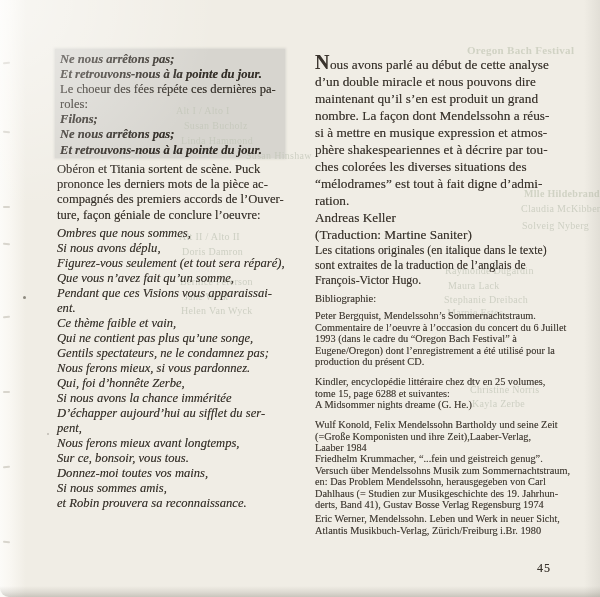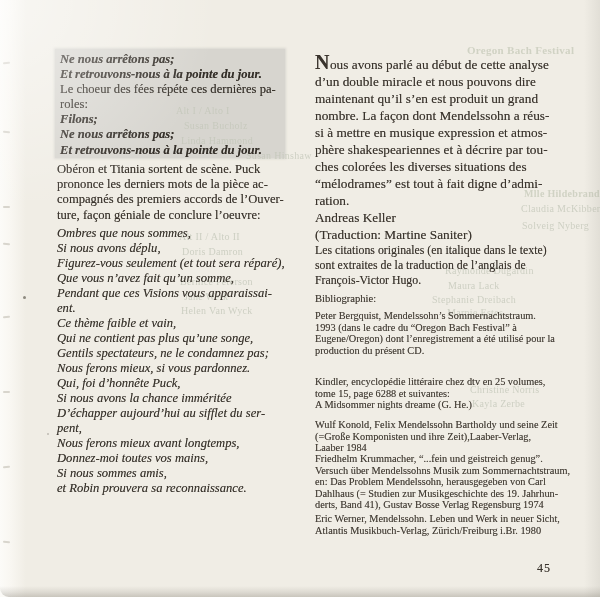--- a/index.html
+++ b/index.html
@@ -90,21 +90,21 @@
     <div class="ghost" style="left:179px;top:231px;">Alt II / Alto II</div>
     <div class="ghost" style="left:182px;top:246px;">Doris Damron</div>
     <div class="ghost" style="left:180px;top:276px;">Bernice Peterson</div>
     <div class="ghost" style="left:184px;top:291px;">Jane Werk</div>
     <div class="ghost" style="left:181px;top:305px;">Helen Van Wyck</div>
     <div class="ghost b" style="left:524px;top:188px;">Mlle Hildebrand</div>
     <div class="ghost" style="left:521px;top:203px;">Claudia McKibben</div>
     <div class="ghost" style="left:522px;top:220px;">Solveig Nyberg</div>
     <div class="ghost" style="left:445px;top:265px;">Raymonde Dugardin</div>
     <div class="ghost" style="left:448px;top:280px;">Maura Lack</div>
-    <div class="ghost" style="left:432px;top:294px;">Stephanie Dreibach</div>
+    <div class="ghost" style="left:444px;top:294px;">Stephanie Dreibach</div>
     <div class="ghost" style="left:447px;top:307px;">Marnie Estes</div>
     <div class="ghost" style="left:470px;top:384px;">Christine Norris</div>
     <div class="ghost" style="left:472px;top:398px;">Kayla Zerbe</div>
   </div>
 
   <div class="blk qwrap txtsoft">
     <div class="ln qi">Ne nous arrêtons pas;</div>
     <div class="ln qi">Et retrouvons-nous à la pointe du jour.</div>
     <div class="ln qr">Le choeur des fées répéte ces dernières pa-</div>
     <div class="ln qr">roles:</div>
@@ -124,25 +124,26 @@
     <div class="ln">Ombres que nous sommes,</div>
     <div class="ln">Si nous avons déplu,</div>
     <div class="ln">Figurez-vous seulement (et tout sera réparé),</div>
     <div class="ln">Que vous n’avez fait qu’un somme,</div>
     <div class="ln">Pendant que ces Visions vous apparaissai-</div>
     <div class="ln">ent.</div>
     <div class="ln">Ce thème faible et vain,</div>
     <div class="ln">Qui ne contient pas plus qu’une songe,</div>
     <div class="ln">Gentils spectateurs, ne le condamnez pas;</div>
     <div class="ln">Nous ferons mieux, si vous pardonnez.</div>
-    <div class="ln">Qui, foi d’honnête Puck,</div>
+    <div class="ln">Qui, foi d’honnête Zerbe,</div>
     <div class="ln">Si nous avons la chance imméritée</div>
     <div class="ln">D’échapper aujourd’hui au sifflet du ser-</div>
     <div class="ln">pent,</div>
     <div class="ln">Nous ferons mieux avant longtemps,</div>
+    <div class="ln">Sur ce, bonsoir, vous tous.</div>
     <div class="ln">Donnez-moi toutes vos mains,</div>
     <div class="ln">Si nous sommes amis,</div>
     <div class="ln">et Robin prouvera sa reconnaissance.</div>
   </div>
 
   <div class="blk lead txtsoft">
     <div class="ln"><span class="dropcap">N</span><span>ous avons parlé au début de cette analyse</span></div>
     <div class="ln">d’un double miracle et nous pouvons dire</div>
     <div class="ln">maintenant qu’il s’en est produit un grand</div>
     <div class="ln">nombre. La façon dont Mendelssohn a réus-</div>
@@ -161,20 +162,21 @@
   <div class="blk note txtsoft">
     <div class="ln">Les citations originales (en italique dans le texte)</div>
     <div class="ln">sont extraites de la traduction de l’anglais de</div>
     <div class="ln">François-Victor Hugo.</div>
   </div>
 
   <div class="blk bibhead txtsoft">Bibliographie:</div>
 
   <div class="blk bib bib1 txtsoft">
     <div class="ln">Peter Bergquist, Mendelssohn’s Sommernachtstraum.</div>
+    <div class="ln">Commentaire de l’oeuvre à l’occasion du concert du 6 Juillet</div>
     <div class="ln">1993 (dans le cadre du “Oregon Bach Festival” à</div>
     <div class="ln">Eugene/Oregon) dont l’enregistrement a été utilisé pour la</div>
     <div class="ln">production du présent CD.</div>
   </div>
 
   <div class="blk bib bib2 txtsoft">
     <div class="ln">Kindler, encyclopédie littéraire chez dtv en 25 volumes,</div>
     <div class="ln">tome 15, page 6288 et suivantes:</div>
     <div class="ln">A Midsommer nights dreame (G. He.)</div>
   </div>

